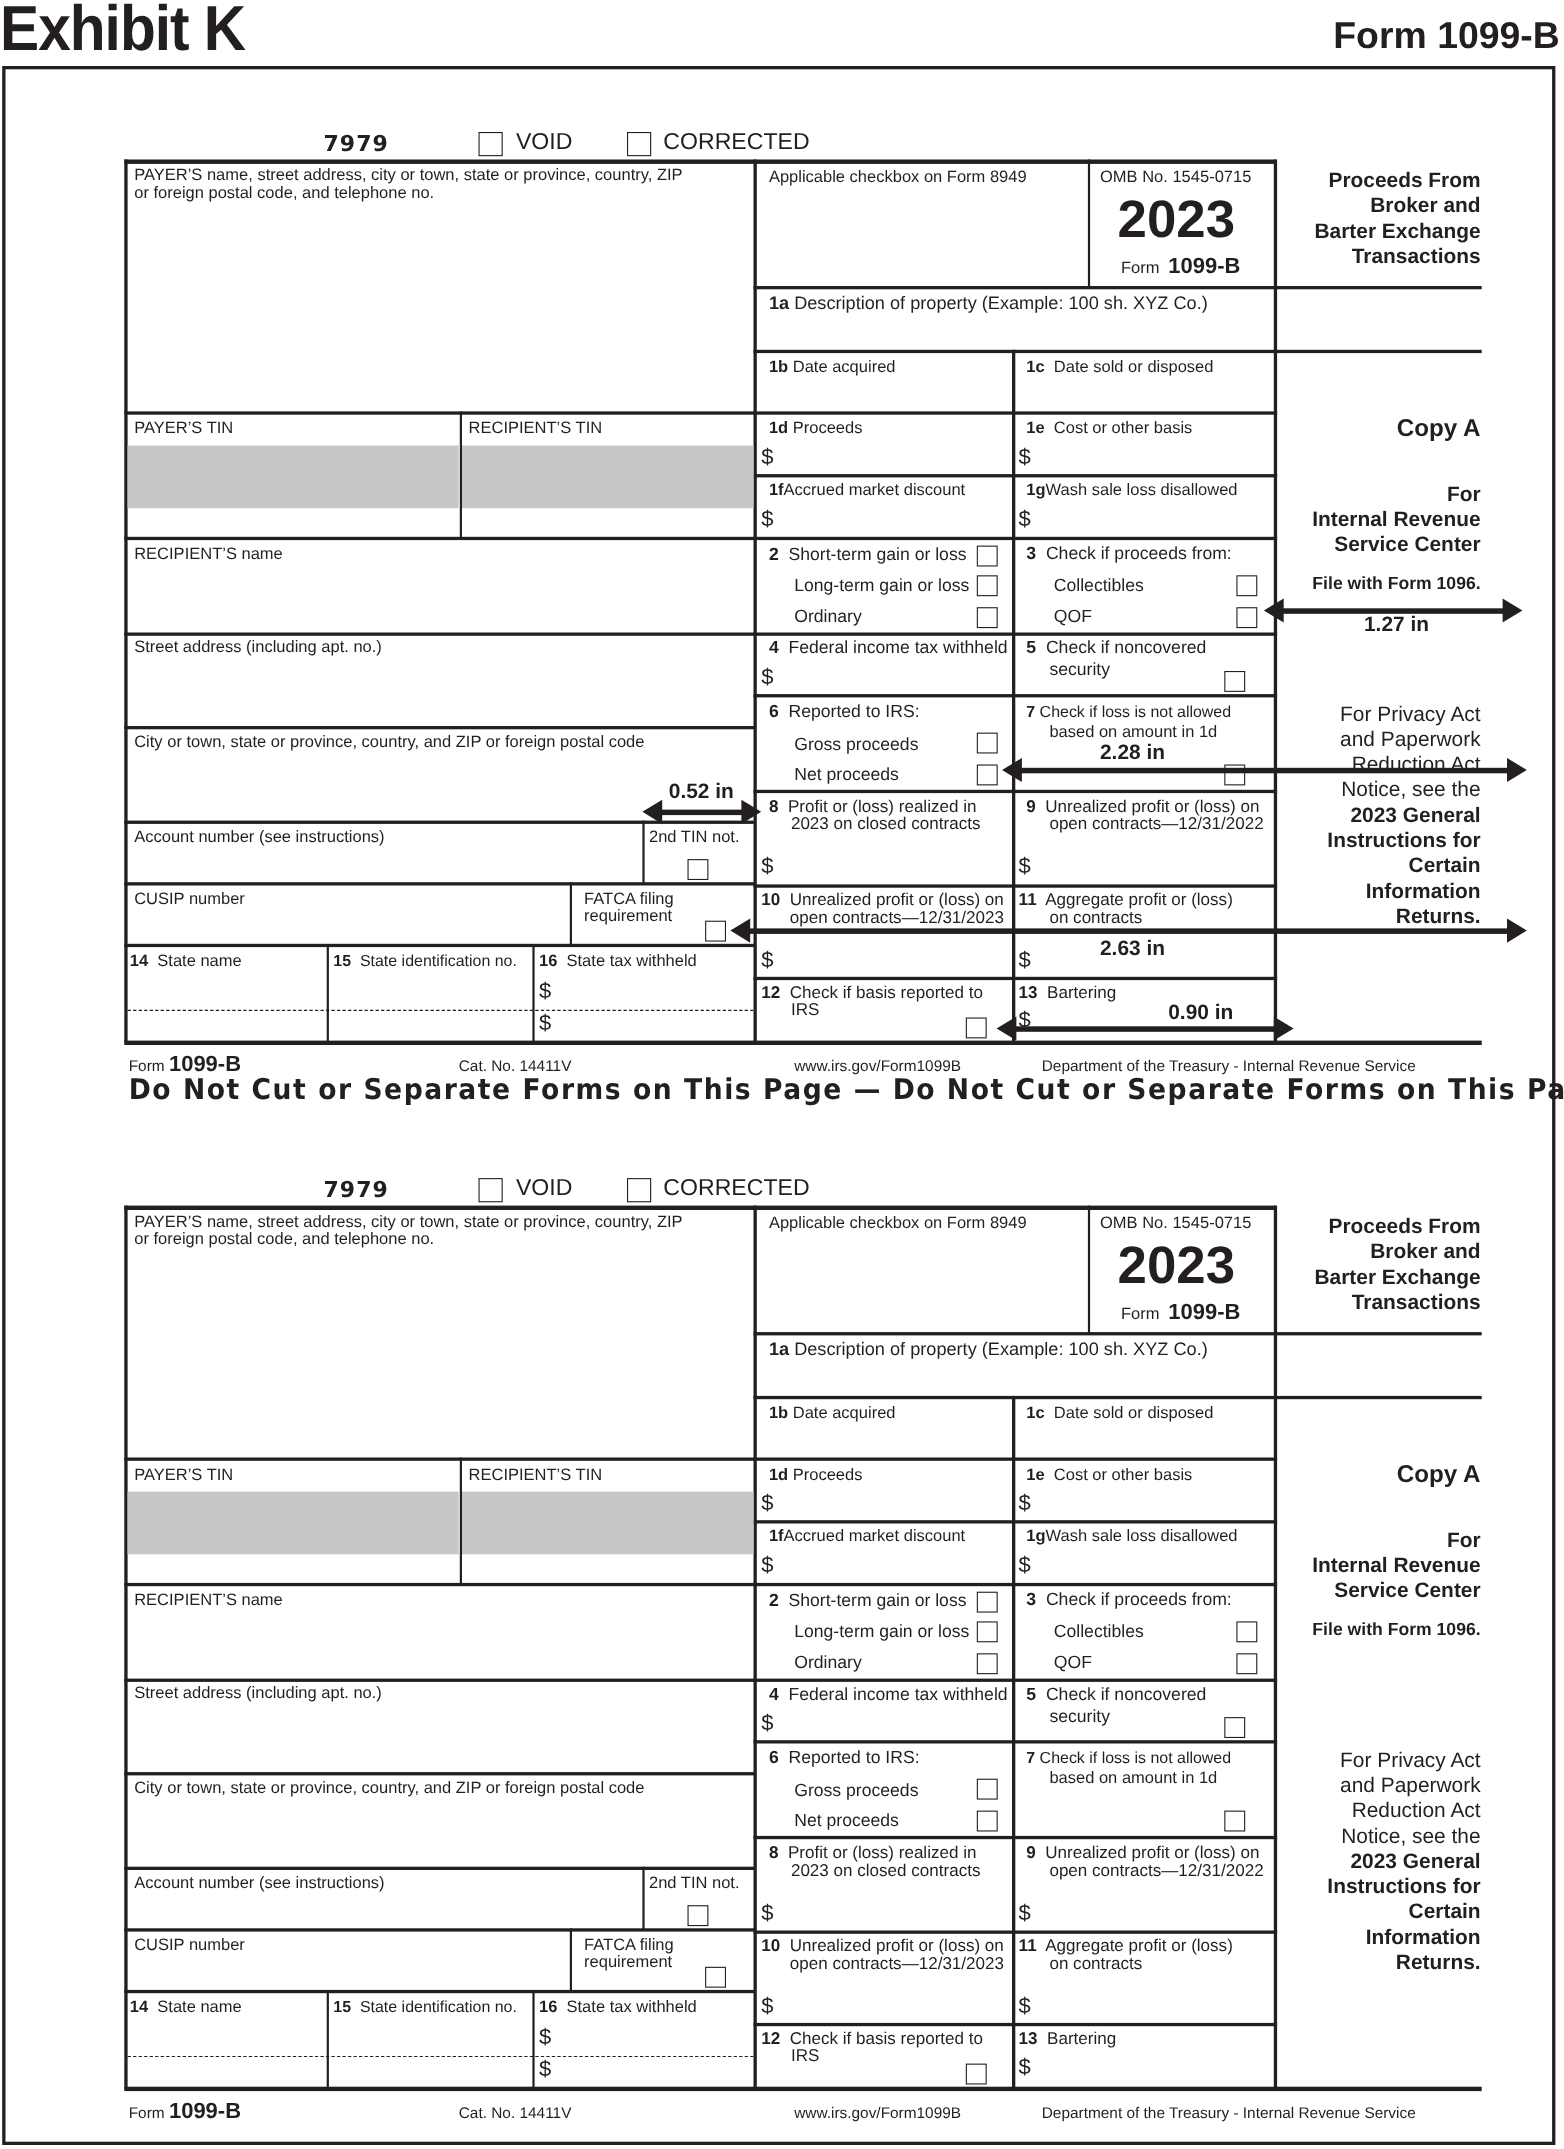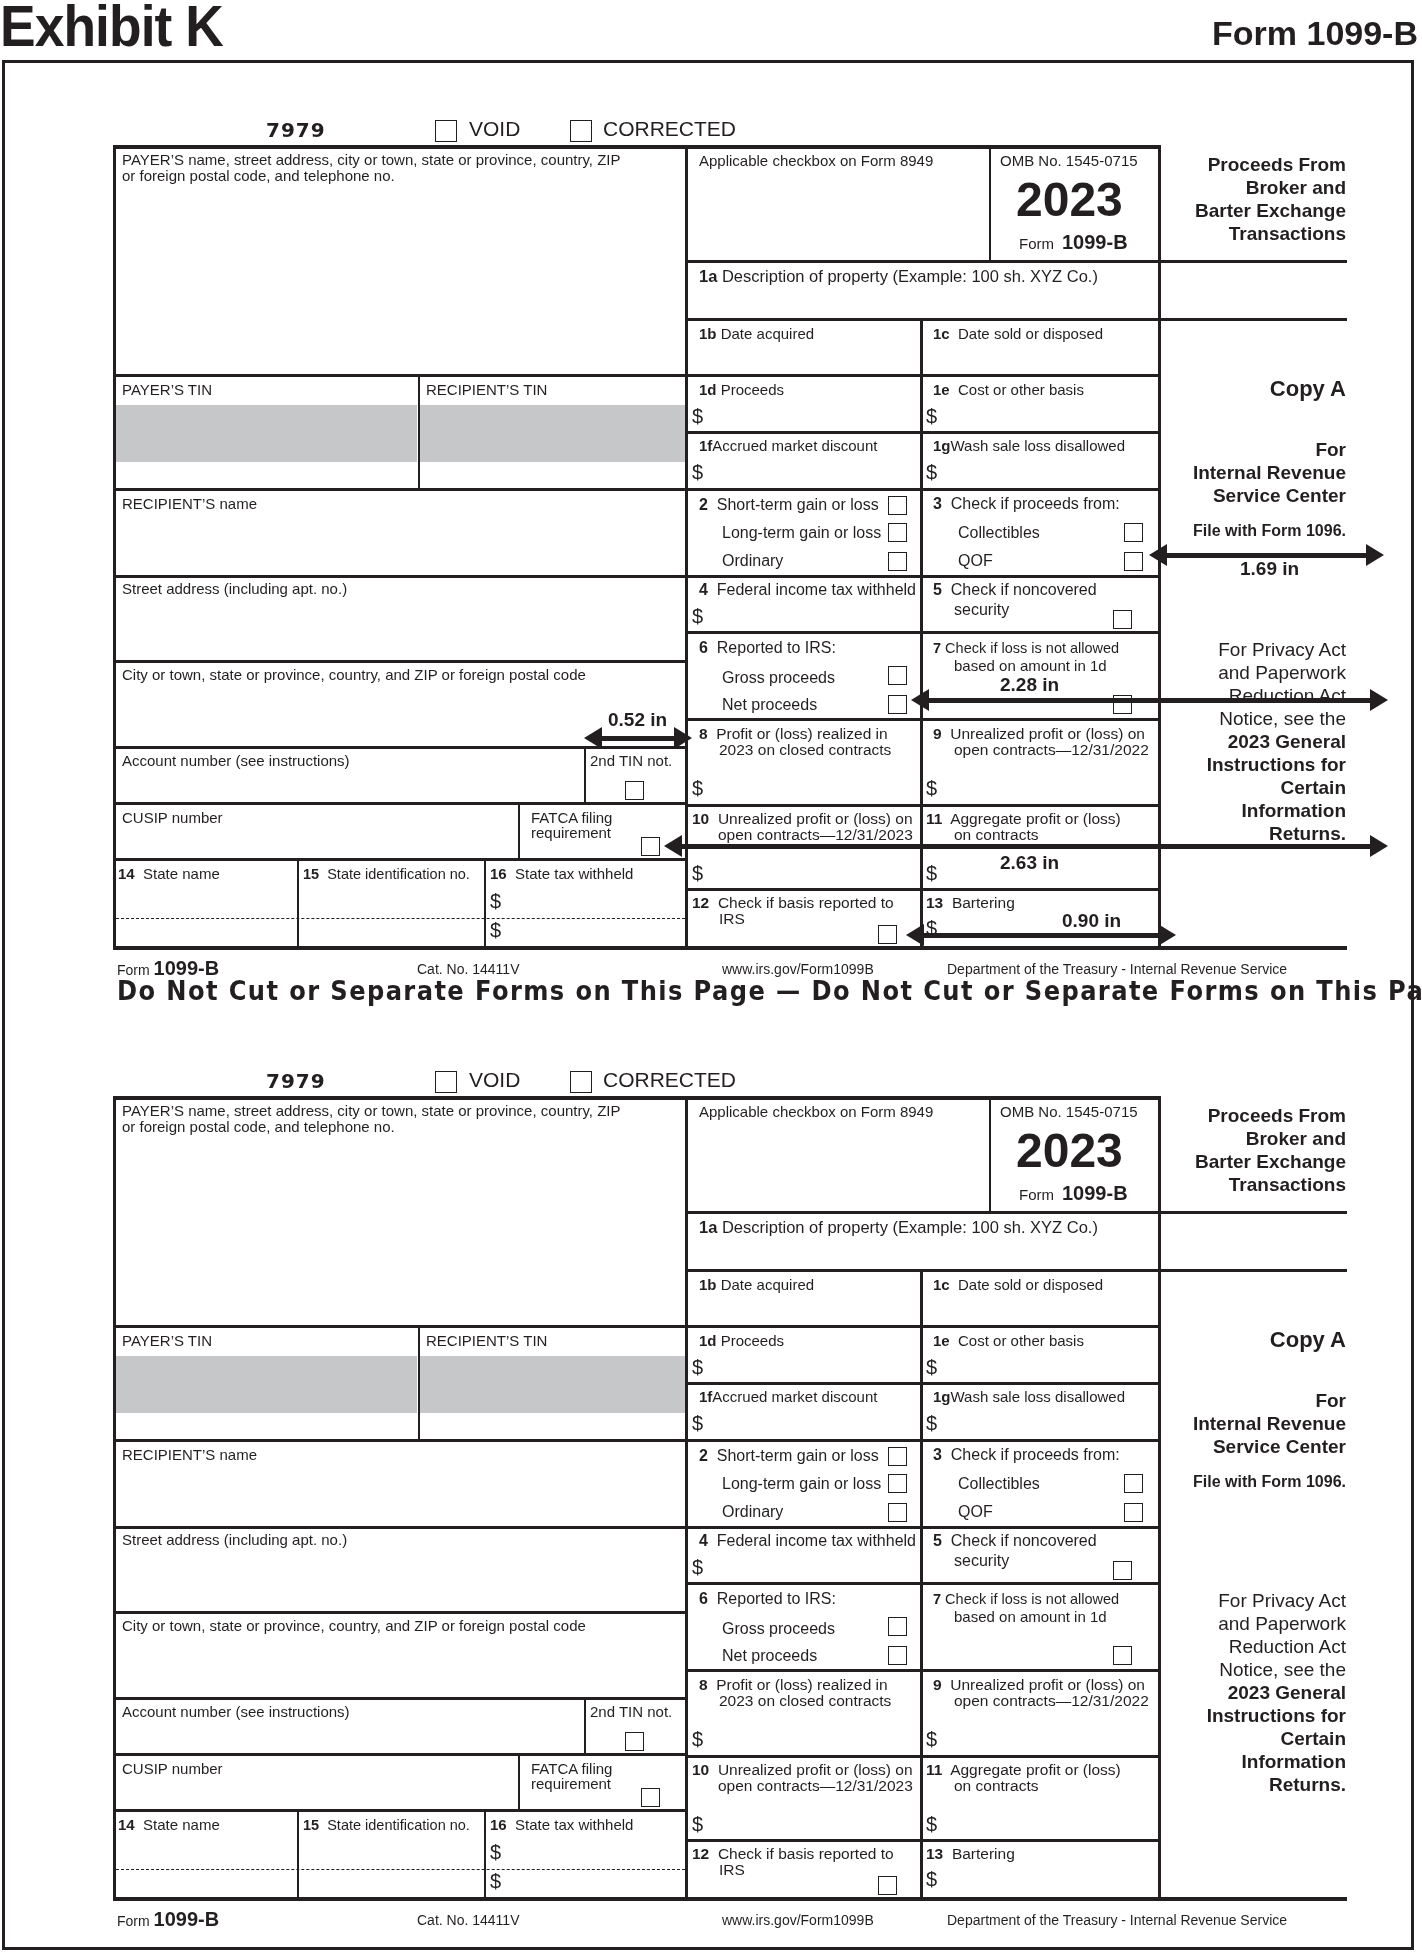--- a/index.html
+++ b/index.html
@@ -7,21 +7,21 @@
   .abs{position:absolute;}
   #exhibit{left:0;top:-8px;font-size:58px;font-weight:bold;letter-spacing:-1px;transform:scaleX(0.92);transform-origin:left top;}
   #form-title{right:4px;top:14px;font-size:34px;font-weight:bold;}
   #frame{left:2px;top:60px;width:1412px;height:1890px;border:3px solid #231f20;box-sizing:border-box;}
   .copy{position:absolute;left:0;width:1422px;height:900px;}
   .copy .ln{position:absolute;background:#231f20;}
   .cell-lbl{position:absolute;font-size:15px;line-height:16px;white-space:nowrap;}
   .cell-lbl b{font-weight:bold;}
   .dollar{position:absolute;font-size:20px;}
   .cb{position:absolute;width:19px;height:19px;border:1.5px solid #231f20;background:#fff;box-sizing:border-box;}
-  .hdr-num{position:absolute;font-size:20px;font-weight:bold;font-family:"DejaVu Sans",sans-serif;letter-spacing:1px;}
+  .hdr-num{position:absolute;font-size:20px;font-weight:bold;font-family:"DejaVu Sans",sans-serif;letter-spacing:1px;margin-left:28px;}
   .hdr-lbl{position:absolute;font-size:21px;}
   .hdr-cb{position:absolute;width:22px;height:22px;border:1.5px solid #231f20;box-sizing:border-box;}
   .side{position:absolute;text-align:right;font-weight:bold;}
   .gray{position:absolute;background:#c6c7c9;}
   .dash{position:absolute;border-top:1.5px dashed #231f20;height:0;}
   .foot{position:absolute;font-size:14px;white-space:nowrap;}
   .arrow{position:absolute;height:5px;background:#231f20;}
   .arrow:before,.arrow:after{content:"";position:absolute;top:-9px;border-top:11px solid transparent;border-bottom:11px solid transparent;}
   .arrow:before{left:-16px;border-right:18px solid #231f20;}
   .arrow:after{right:-16px;border-left:18px solid #231f20;}
@@ -369,21 +369,21 @@
     <span class="foot" style="left:947px;top:961px;">Department of the Treasury - Internal Revenue Service</span>
   </div>
   </div>
 
 <div id="donotcut" class="abs">Do Not Cut or Separate Forms on This Page — Do Not Cut or Separate Forms on This Page</div>
 
 <div class="arrow" style="left:600px;top:736px;width:76px;"></div>
 <span class="measure" style="left:608px;top:709px;">0.52 in</span>
 
 <div class="arrow" style="left:1165px;top:553px;width:203px;"></div>
-<span class="measure" style="left:1240px;top:558px;">1.69 in</span>
+<span class="measure" style="left:1240px;top:558px;">1.27 in</span>
 
 <div class="arrow" style="left:927px;top:698px;width:445px;"></div>
 <span class="measure" style="left:1000px;top:674px;">2.28 in</span>
 
 <div class="arrow" style="left:680px;top:844px;width:692px;"></div>
 <span class="measure" style="left:1000px;top:852px;">2.63 in</span>
 
 <div class="arrow" style="left:922px;top:933px;width:238px;"></div>
 <span class="measure" style="left:1062px;top:910px;">0.90 in</span>
 

